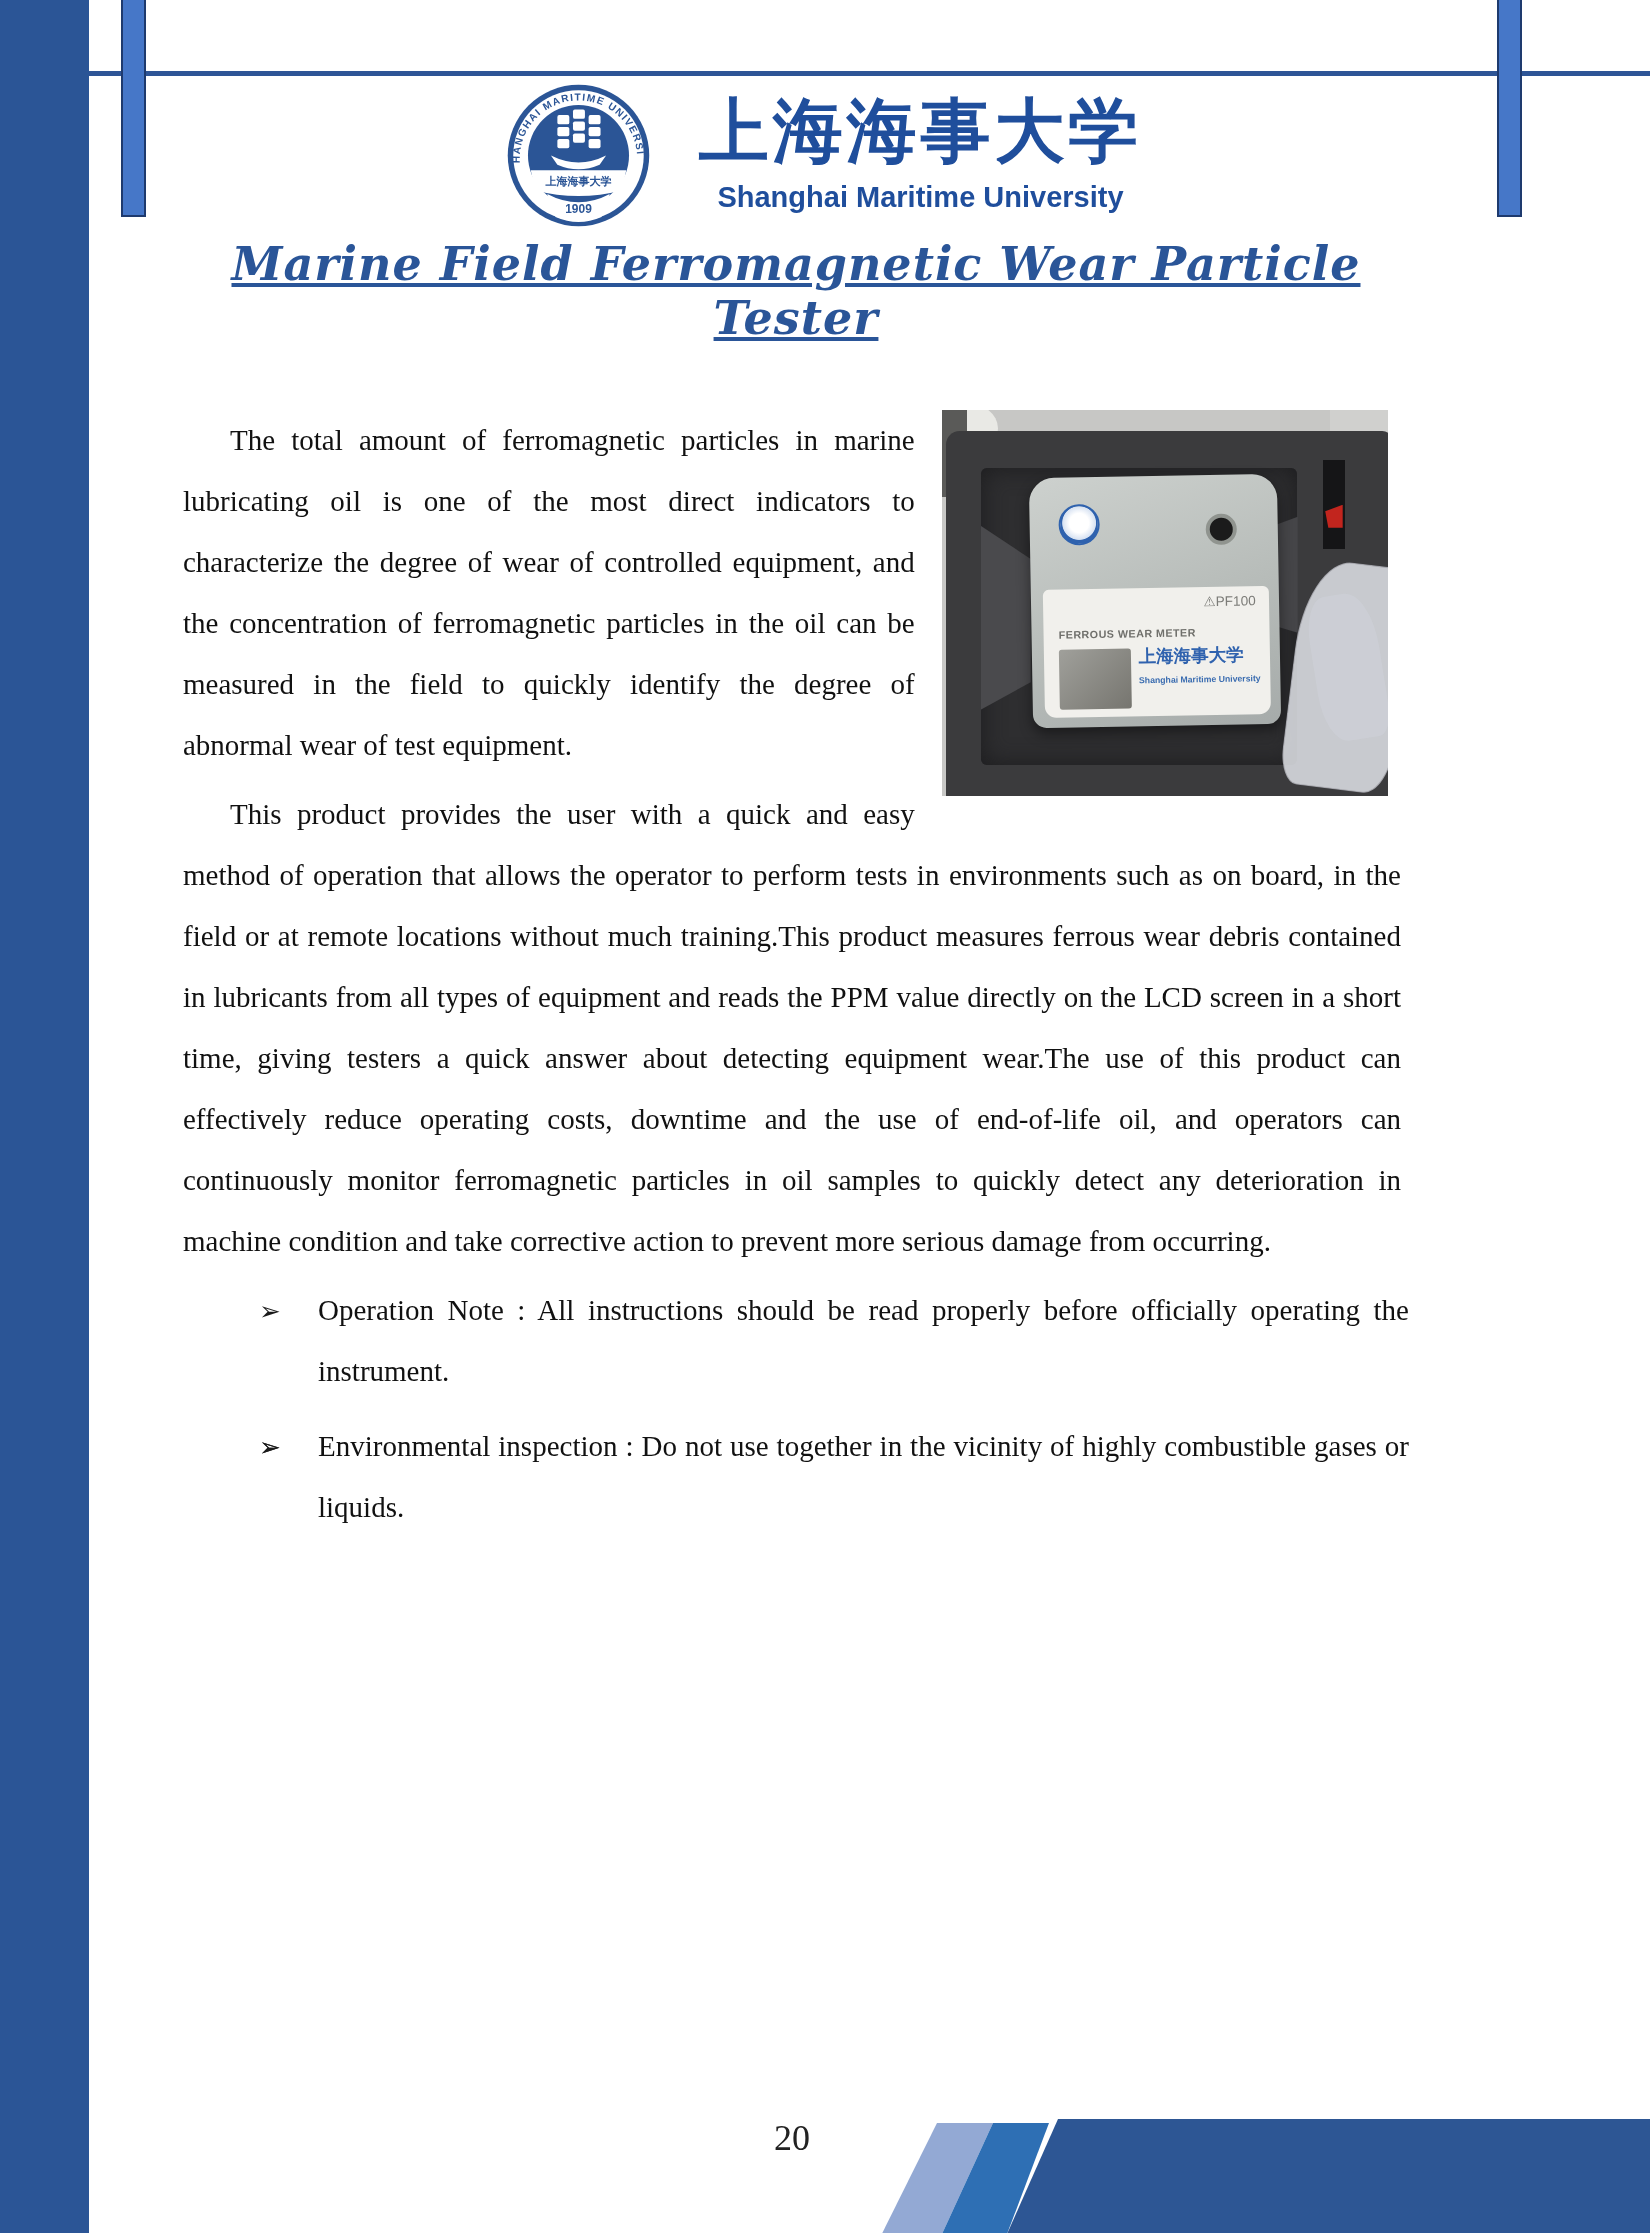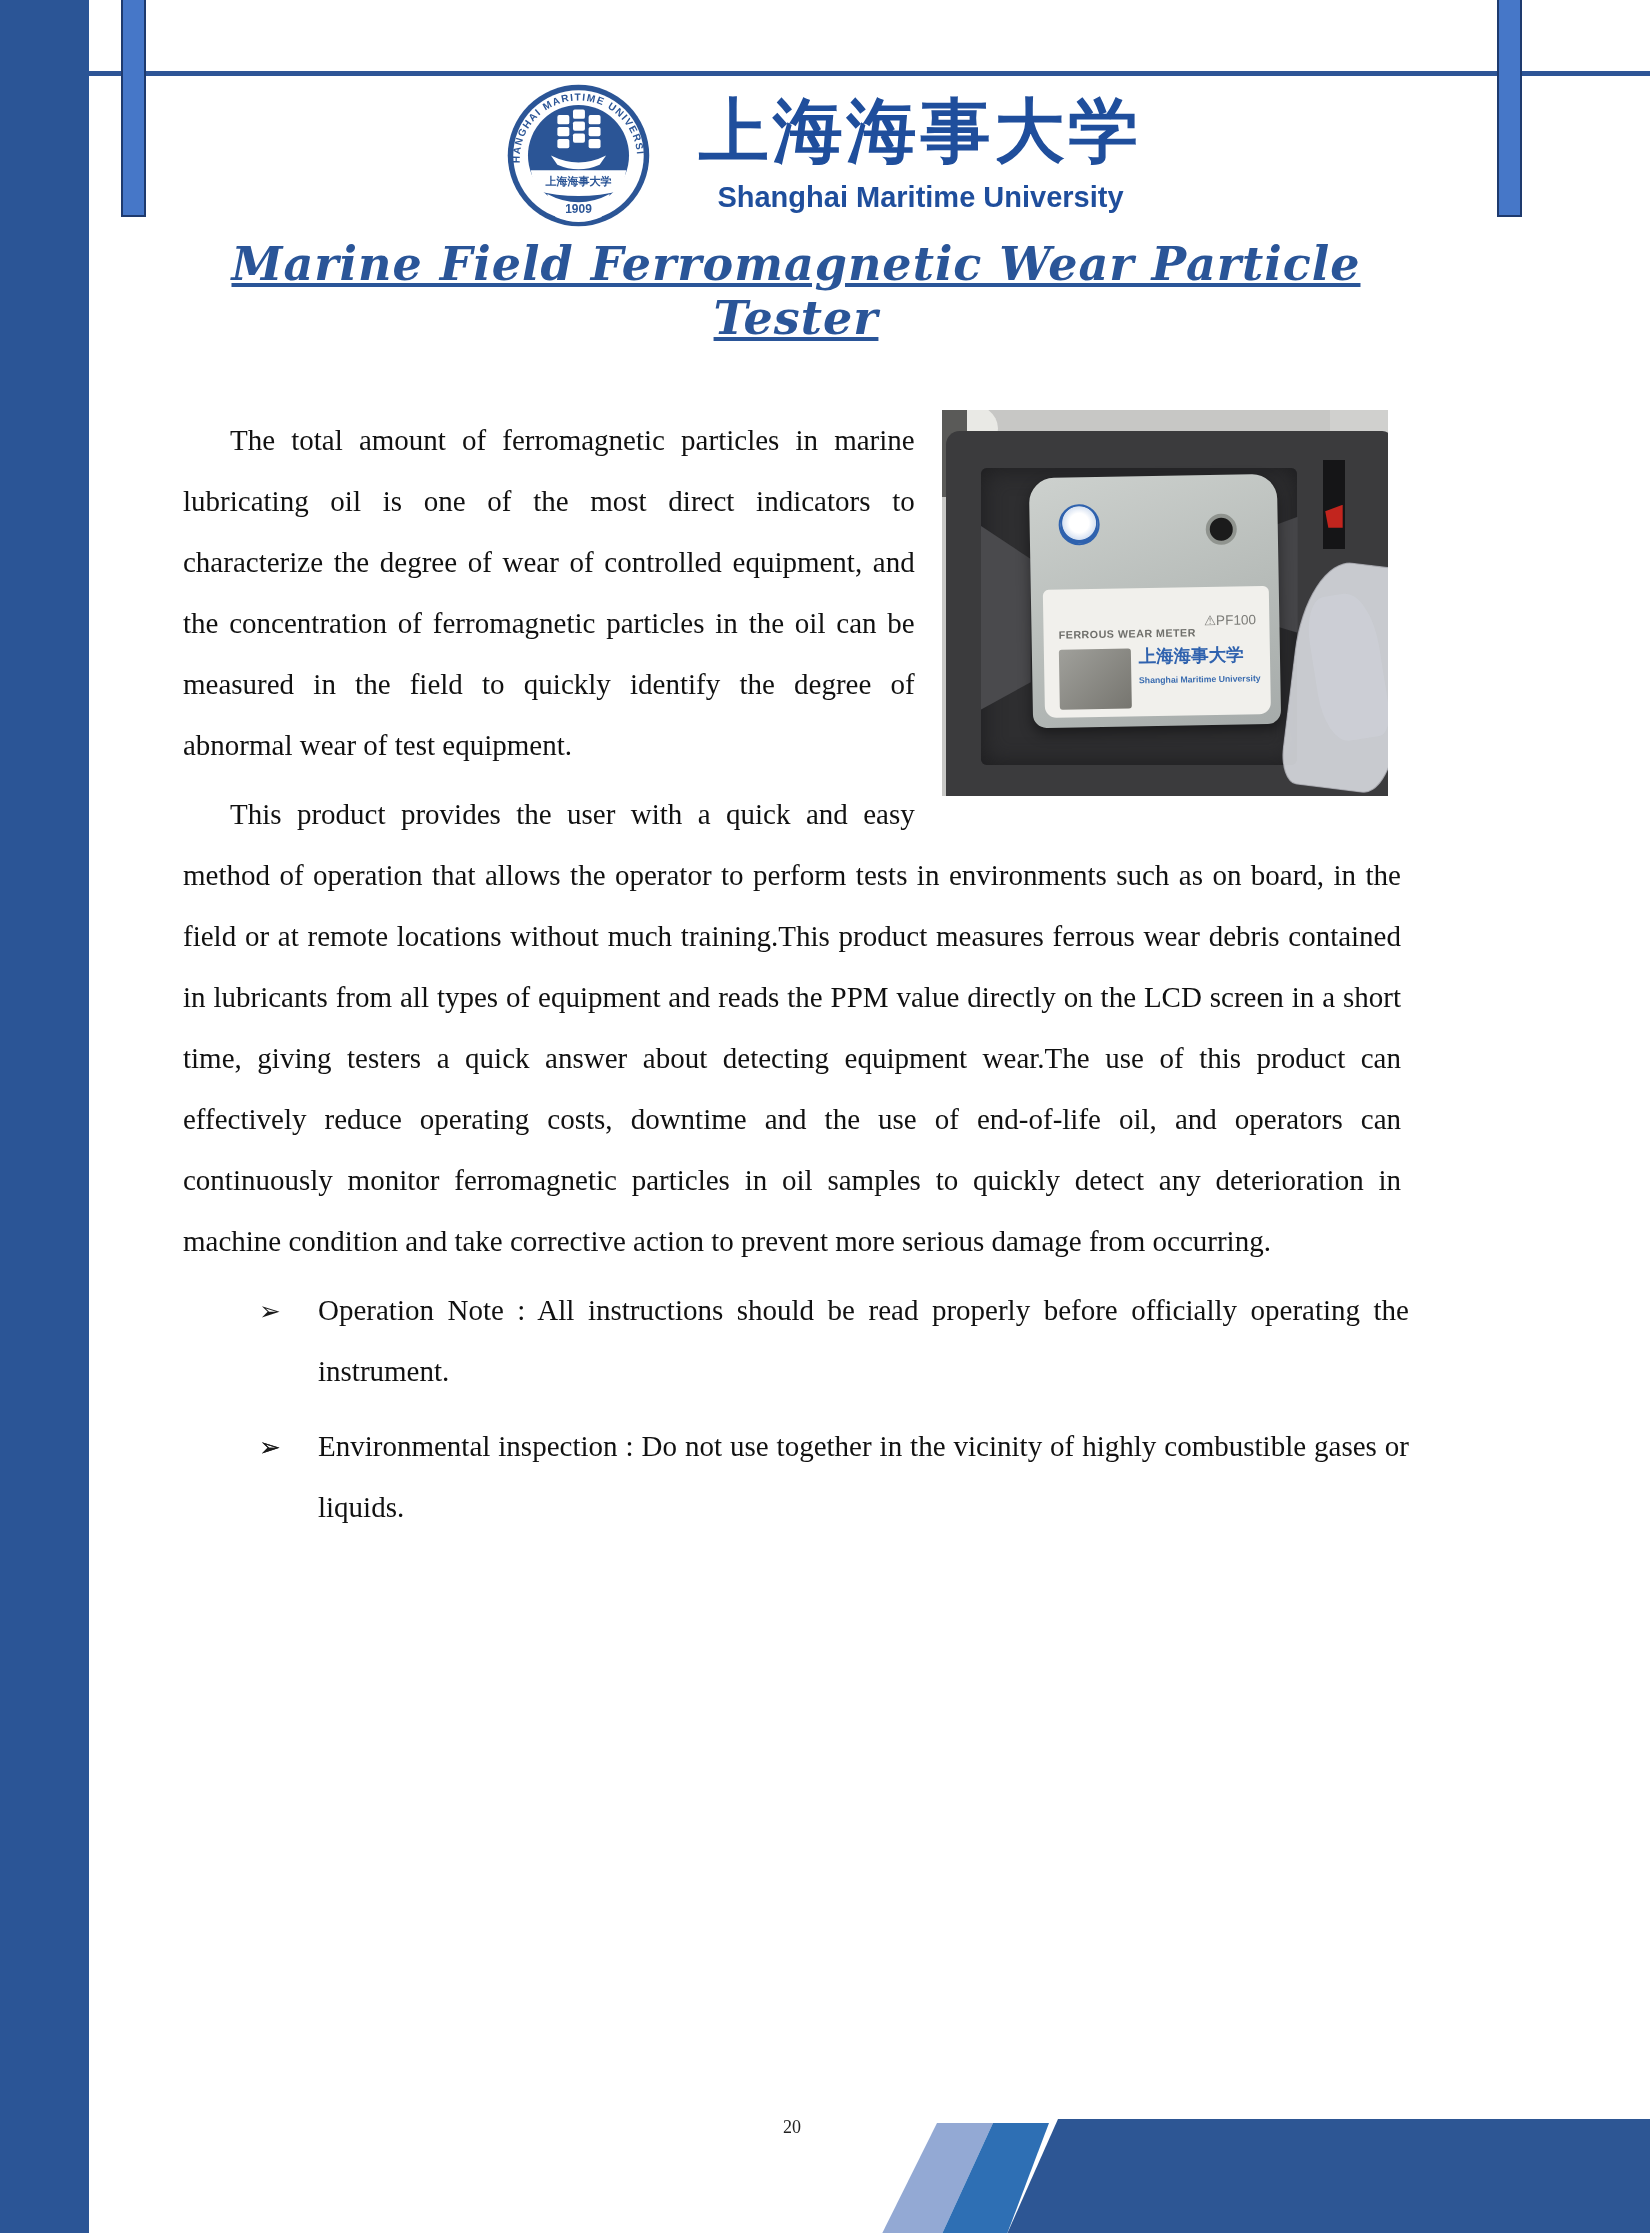--- a/index.html
+++ b/index.html
@@ -34,21 +34,21 @@
   p.indent{text-indent:47px;}
   .cautions-head{margin-top:83px;}
 
   ul.cautions{list-style:none;margin:7.8px 0 0 0;padding:0;}
   ul.cautions li{position:relative;padding-left:143px;font-size:29px;line-height:61px;
                  text-align:justify;margin-bottom:13.6px;}
   ul.cautions .bullet{position:absolute;left:84px;top:1px;font-size:26px;color:#1a1a1a;
                       font-family:"DejaVu Sans",sans-serif;}
 
   .page-number{position:absolute;left:175px;top:2117px;width:1234px;text-align:center;
-               font-size:18px;color:#222;}
+               font-size:36px;color:#222;}
 
   
   .stripes{position:absolute;right:0;bottom:0;width:776px;height:116px;}
   .stripes div{position:absolute;inset:0;}
   .stripe-1{background:#93a9d4;clip-path:polygon(62px 4.9px,118px 4.9px,67px 116px,6.8px 116px);}
   .stripe-2{background:#2e6fb4;clip-path:polygon(118px 4.9px,174px 4.9px,132px 116px,67px 116px);}
   .stripe-3{background:#2d5694;clip-path:polygon(183px 1px,776px 1px,776px 116px,132px 116px);}
 
   
   .photo{float:right;width:446px;height:386px;margin:7.8px 21.3px 11.6px 27px;position:relative;
@@ -69,21 +69,21 @@
                  background:linear-gradient(160deg,#cdd1ce 0%,#b7bcb9 55%,#a6abaa 100%);
                  border-radius:25px 25px 13.6px 13.6px;transform:rotate(-1deg);
                  box-shadow:0 5.8px 13.6px rgba(0,0,0,.45);}
   .photo .sticker{position:absolute;left:29px;top:27px;width:41px;height:41px;border-radius:50%;
                   background:radial-gradient(circle at 50% 45%,#ffffff 35%,#d7e2f2 60%,#2f62ae 63%);
                   border:2.9px solid #2f62ae;box-sizing:border-box;}
   .photo .hole{position:absolute;right:41px;top:39px;width:23px;height:23px;border-radius:50%;
                background:#1b1b1b;border:4.9px solid #90948f;}
   .photo .panel{position:absolute;left:11.6px;right:9.7px;bottom:9.7px;height:128px;background:#f1f0ec;
                 border-radius:5.8px 5.8px 11.6px 11.6px;}
-  .photo .model{position:absolute;right:13.6px;top:25px;font-family:"Liberation Sans",sans-serif;
+  .photo .model{position:absolute;right:13.6px;top:6px;font-family:"Liberation Sans",sans-serif;
                 font-size:13.6px;color:#7c7c78;}
   .photo .panel-label{position:absolute;left:15.5px;top:39px;font-family:"Liberation Sans",sans-serif;
                 font-size:10.7px;font-weight:bold;color:#6f6f6b;letter-spacing:0.5px;}
   .photo .screen{position:absolute;left:15.5px;top:60px;width:72px;height:60px;border-radius:2.9px;
                 background:linear-gradient(135deg,#a0a09b,#76756f);}
   .photo .brand-zh{position:absolute;left:95px;top:56px;font-family:"DejaVu Serif",serif;
                 font-size:17.5px;font-weight:bold;color:#2f62ae;white-space:nowrap;}
   .photo .brand-en{position:absolute;left:95px;top:87px;font-family:"Liberation Sans",sans-serif;
                 font-size:8.7px;font-weight:bold;color:#3a6cb0;white-space:nowrap;}
   .photo .slot{position:absolute;right:43px;top:50px;width:21.3px;height:89px;background:#151517;}

